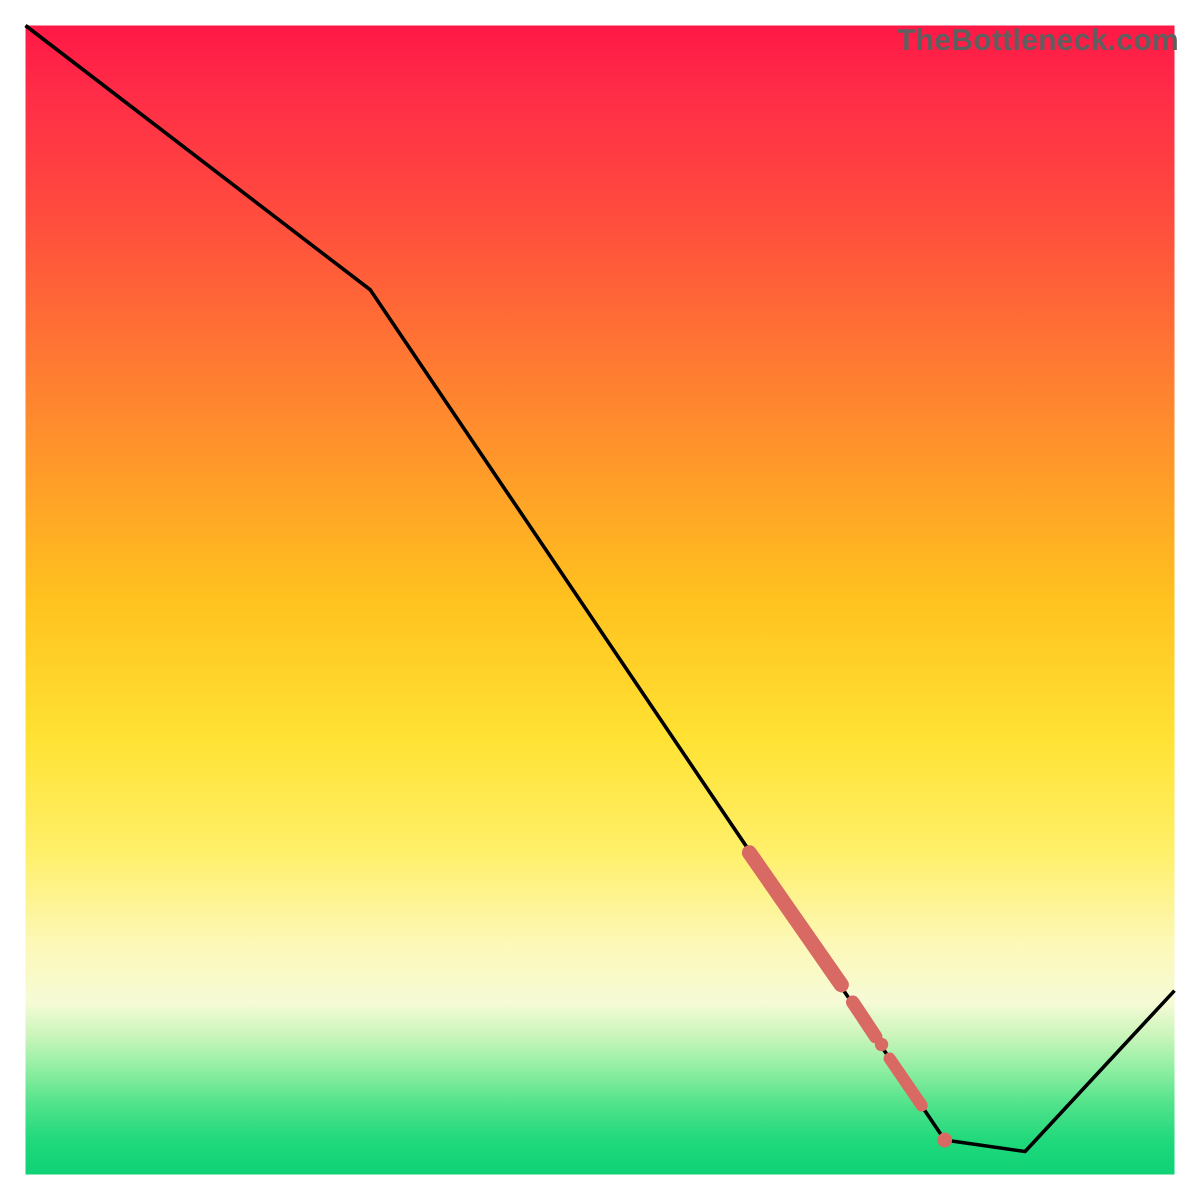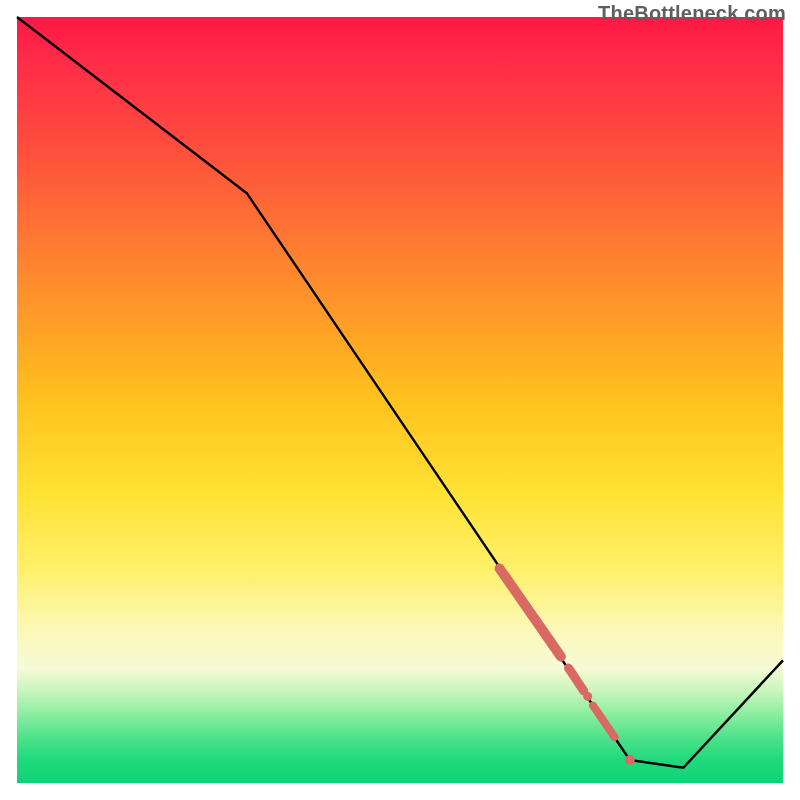--- a/index.html
+++ b/index.html
@@ -36,21 +36,21 @@
       #f6fbd6 85%,
       #c9f5ba 88%,
       #8ceea0 91%,
       #4fe28a 94%,
       #20d97c 97%,
       #0fd276 100%
     );
   }
   .watermark {
     position: absolute;
-    top: 2px;
+    top: 16px;
     right: 14px;
     font-size: 20px;
     font-weight: 600;
     color: #5f5f5f;
     letter-spacing: 0.2px;
     user-select: none;
   }
   svg.overlay {
     position: absolute;
     left: 0;

